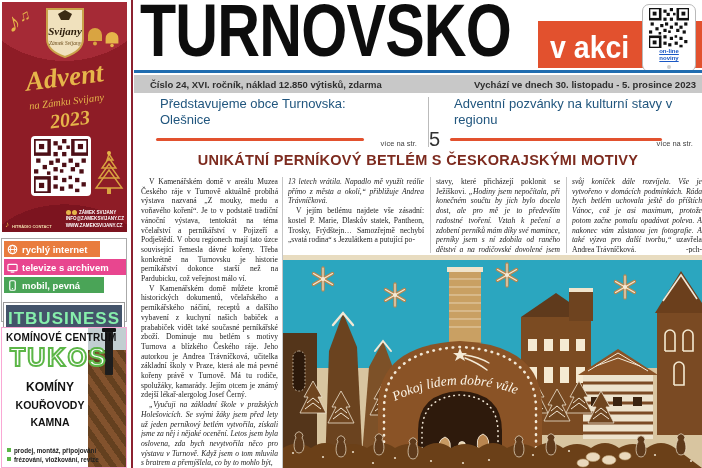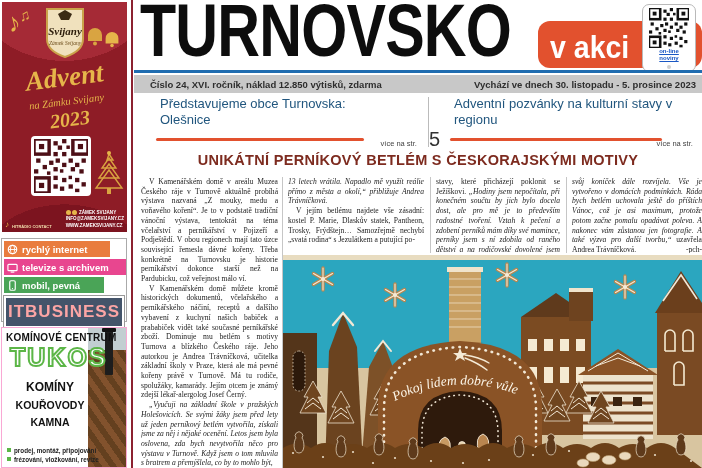--- a/index.html
+++ b/index.html
@@ -30,25 +30,25 @@
   .sv-minis{color:#e6b54a;font-size:8px;line-height:1;}
   .sv-partner{color:#f2dfae;font-size:4px;font-weight:bold;line-height:5px;}
   .sv-contact{margin-left:auto;text-align:left;color:#fff;font-size:4.6px;font-weight:bold;line-height:6.3px;}
   .sv-soc{display:inline-block;width:5px;height:5px;border-radius:50%;background:#e6b54a;margin-right:1px;vertical-align:middle;}
 
   .itb{position:absolute;left:1px;top:238px;width:126px;height:84px;background:#fff;
     border:1px solid #aaa;box-sizing:border-box;padding:2px;}
   .itb-bar{display:flex;align-items:center;gap:4px;height:16px;margin-bottom:2px;
     color:#fff;font-weight:bold;font-size:9.5px;padding-left:3px;box-sizing:border-box;}
   .itb-bar svg{flex:0 0 auto;}
-  .bar-internet{width:106px;background:#e97c3e;}
+  .bar-internet{width:96px;background:#e97c3e;}
   .bar-tv{width:122px;background:#e8468f;}
   .bar-mobil{width:100px;background:#4aa457;}
-  .itb-brand{margin-top:3px;height:28px;background:#44546a;border:2px solid #fff;outline:1px solid #999;
-    display:flex;align-items:center;justify-content:center;color:#fca5a5;font-weight:bold;
+  .itb-brand{margin-top:10px;height:28px;background:#44546a;border:2px solid #fff;outline:1px solid #999;
+    display:flex;align-items:center;justify-content:center;color:#86efac;font-weight:bold;
     font-size:17px;letter-spacing:1px;}
   .itb-note{display:flex;justify-content:space-between;margin-top:3px;font-size:5.2px;font-weight:bold;color:#222;}
 
   .tukos{position:absolute;left:1px;top:327px;width:126px;height:141px;background:#fff;
     border:1px solid #f9a8d4;box-sizing:border-box;overflow:hidden;}
   .tukos-photo{position:absolute;right:0;top:0;width:38px;height:100%;
     background:linear-gradient(180deg,#c2ced1 0 16%, rgba(0,0,0,0) 16%),
                repeating-linear-gradient(55deg,#82522d 0 6px,#64401f 6px 12px);}
   .tukos-chimney{position:absolute;right:13px;top:3px;width:8px;height:44px;background:#1d1d1d;border-radius:1px;}
   .tukos-chimney::before{content:"";position:absolute;left:-3px;top:-3px;width:14px;height:4px;background:#111;border-radius:1px;}
@@ -57,21 +57,21 @@
     color:#fff;-webkit-text-stroke:2px #5cb647;}
   .tukos-products{position:absolute;left:0;top:52px;width:96px;text-align:center;color:#111;}
   .tp1{font-size:12px;font-weight:900;margin-bottom:5px;}
   .tp2,.tp3{font-size:10.5px;font-weight:800;margin-bottom:5px;}
   .tukos-bullets{position:absolute;left:5px;top:118px;font-size:6.3px;font-weight:bold;color:#222;line-height:9px;}
   .tukos-bullets .sq{display:inline-block;width:4px;height:4px;background:#5cb647;margin-right:3px;vertical-align:1px;}
 
   
   .mast-title{position:absolute;left:140px;top:-6px;font-weight:bold;font-size:74px;line-height:74px;
     letter-spacing:-1px;color:#0d0d0d;transform:scale(0.80,1.0);transform-origin:left top;white-space:nowrap;}
-  .accent-box{position:absolute;left:538px;top:21px;width:164px;height:47px;background:#e2512e;border-radius:12px;}
+  .accent-box{position:absolute;left:538px;top:21px;width:164px;height:47px;background:#e2512e;}
   .accent-text{position:absolute;left:12px;bottom:2px;color:#fff;font-weight:bold;font-size:31px;
     transform:scaleX(0.92);transform-origin:left bottom;}
   .tablet{position:absolute;right:6px;top:-17px;width:54px;height:68px;background:#fff;border:1px solid #b9b9b9;
     border-radius:7px;box-sizing:border-box;text-align:center;}
   .tablet .qrwrap{margin:3px auto 0;width:40px;height:40px;color:#111;}
   .tablet .lbl{font-size:6px;font-weight:bold;color:#1a57c4;text-decoration:underline;line-height:7px;}
   .tablet .homedot{position:absolute;left:50%;bottom:2px;width:4px;height:4px;margin-left:-2px;border-radius:50%;background:#cfcfcf;}
 
   .blue-rule{position:absolute;left:134px;top:70px;width:568px;height:3px;background:#1f6cb0;}
   .info-bar{position:absolute;left:134px;top:75px;width:568px;height:18px;background:#c8c8c8;

